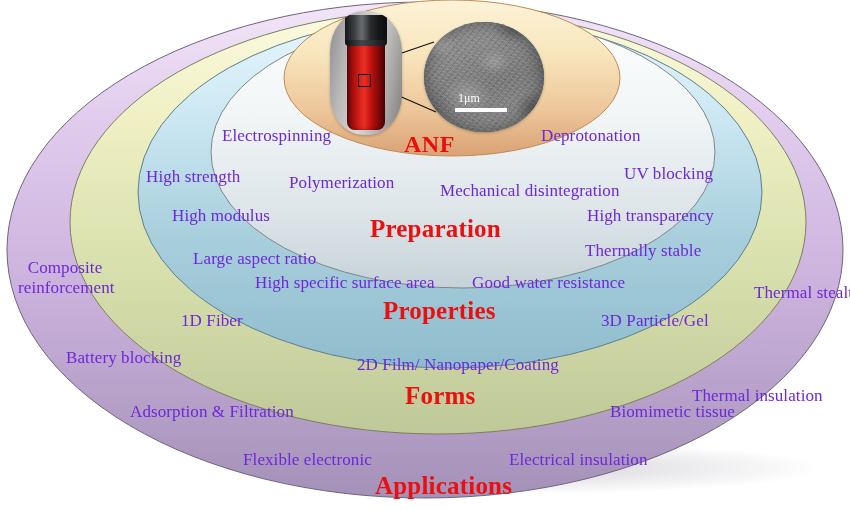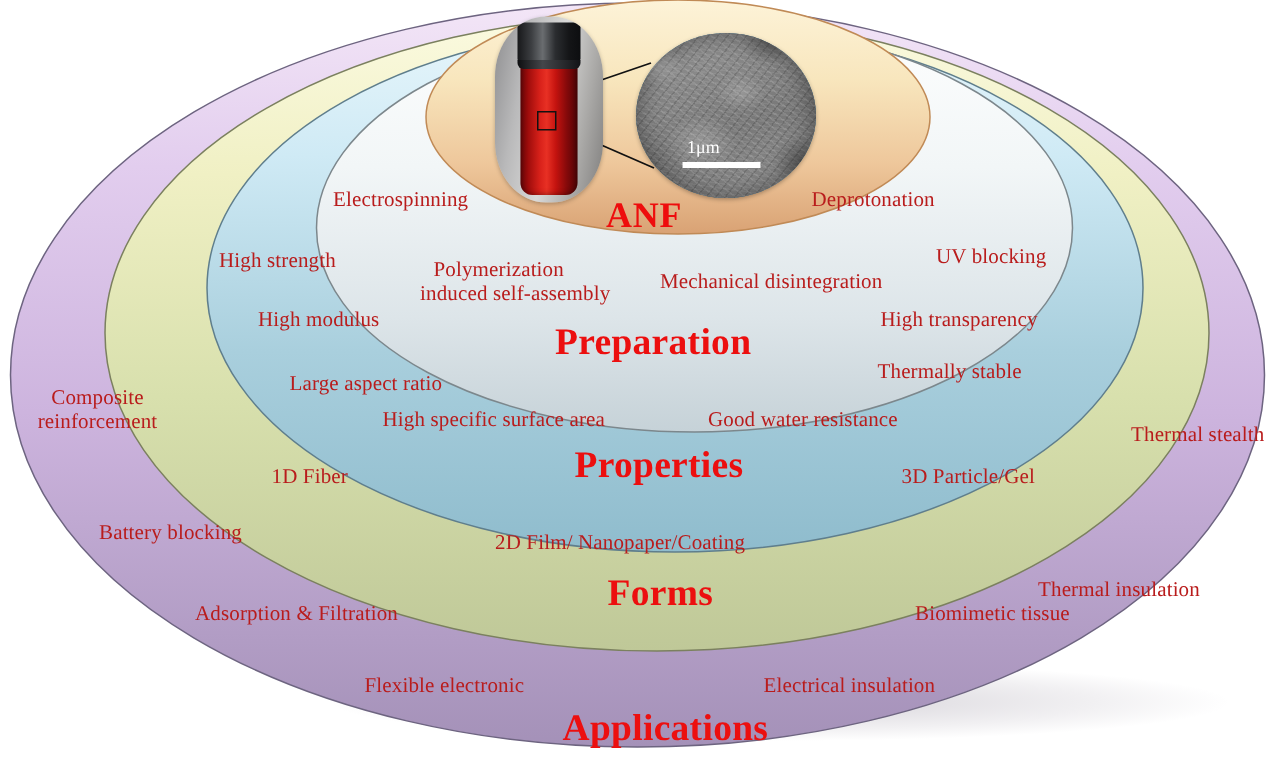--- a/index.html
+++ b/index.html
@@ -2,22 +2,22 @@
 <html><head>
 <meta charset="utf-8">
 <style>
   html,body{margin:0;padding:0;background:#ffffff;}
   body{width:850px;height:510px;overflow:hidden;
        font-family:"Liberation Serif","DejaVu Serif",serif;}
   #stage{position:relative;width:850px;height:510px;background:#fff;}
 
   svg.layers{position:absolute;left:0;top:0;width:850px;height:510px;}
 
-  .lbl{position:absolute;color:#b91c1c;font-family:"Liberation Serif","DejaVu Serif",serif;
-       font-size:14px;line-height:1.12;white-space:nowrap;letter-spacing:.1px;}
+  .lbl{position:absolute;color:#6d28d9;font-family:"Liberation Serif","DejaVu Serif",serif;
+       font-size:17px;line-height:1.12;white-space:nowrap;letter-spacing:.1px;}
   .lbl.wrap{white-space:normal;text-align:center;line-height:1.15;}
   .ring-title{position:absolute;color:#ec0f0f;font-weight:bold;
        font-family:"Liberation Serif","DejaVu Serif",serif;
        font-size:25px;letter-spacing:.2px;white-space:nowrap;}
   .anf-title{position:absolute;color:#ee0d0d;font-weight:bold;
        font-family:"Liberation Serif","DejaVu Serif",serif;
        font-size:24px;letter-spacing:.5px;white-space:nowrap;}
 
   
   #vial-photo{position:absolute;left:330px;top:11px;width:72px;height:124px;
@@ -129,35 +129,34 @@
 
   <div class="anf-title" style="left:404px;top:131px;">ANF</div>
 
   <div class="ring-title" style="left:370px;top:215px;">Preparation</div>
   <div class="ring-title" style="left:383px;top:297px;">Properties</div>
   <div class="ring-title" style="left:405px;top:382px;">Forms</div>
   <div class="ring-title" style="left:375px;top:472px;">Applications</div>
 
   <div class="lbl" style="left:222px;top:126px;">Electrospinning</div>
   <div class="lbl" style="left:289px;top:173px;">Polymerization</div>
-  <div class="lbl" style="left:280px;top:189px;">induced self-assembly</div>
   <div class="lbl" style="left:440px;top:181px;">Mechanical disintegration</div>
   <div class="lbl" style="left:541px;top:126px;">Deprotonation</div>
 
   <div class="lbl" style="left:146px;top:167px;">High strength</div>
   <div class="lbl" style="left:172px;top:206px;">High modulus</div>
   <div class="lbl" style="left:193px;top:249px;">Large aspect ratio</div>
   <div class="lbl" style="left:255px;top:273px;">High specific surface area</div>
   <div class="lbl" style="left:472px;top:273px;">Good water resistance</div>
   <div class="lbl" style="left:553px;top:241px;margin-left:32px;">Thermally stable</div>
   <div class="lbl" style="left:587px;top:206px;">High transparency</div>
   <div class="lbl" style="left:624px;top:164px;">UV blocking</div>
 
   <div class="lbl" style="left:181px;top:311px;">1D Fiber</div>
-  <div class="lbl" style="left:330px;top:355px;">2D Film/ Nanopaper/Coating</div>
+  <div class="lbl" style="left:357px;top:355px;">2D Film/ Nanopaper/Coating</div>
   <div class="lbl" style="left:601px;top:311px;">3D Particle/Gel</div>
 
   <div class="lbl wrap" style="left:18px;top:258px;width:94px;">
     <span>Composite</span><br>
     <span>reinforcement</span>
   </div>
   <div class="lbl" style="left:66px;top:348px;">Battery blocking</div>
   <div class="lbl" style="left:130px;top:402px;">Adsorption &amp; Filtration</div>
   <div class="lbl" style="left:243px;top:450px;">Flexible electronic</div>
   <div class="lbl" style="left:509px;top:450px;">Electrical insulation</div>

